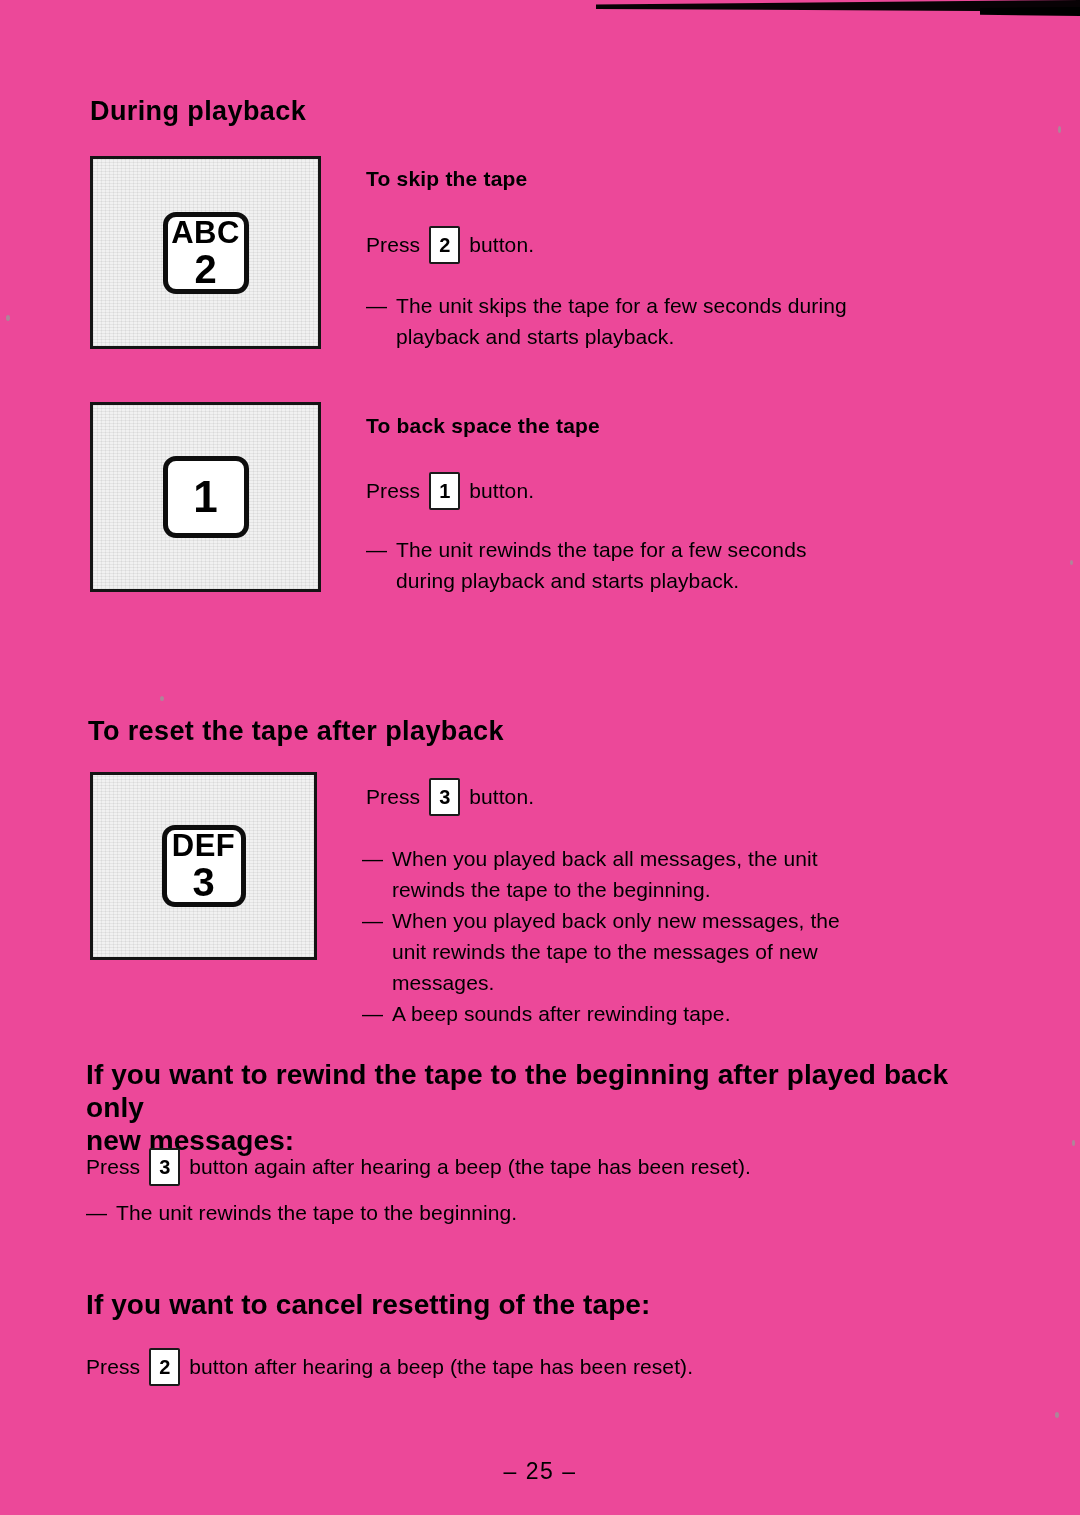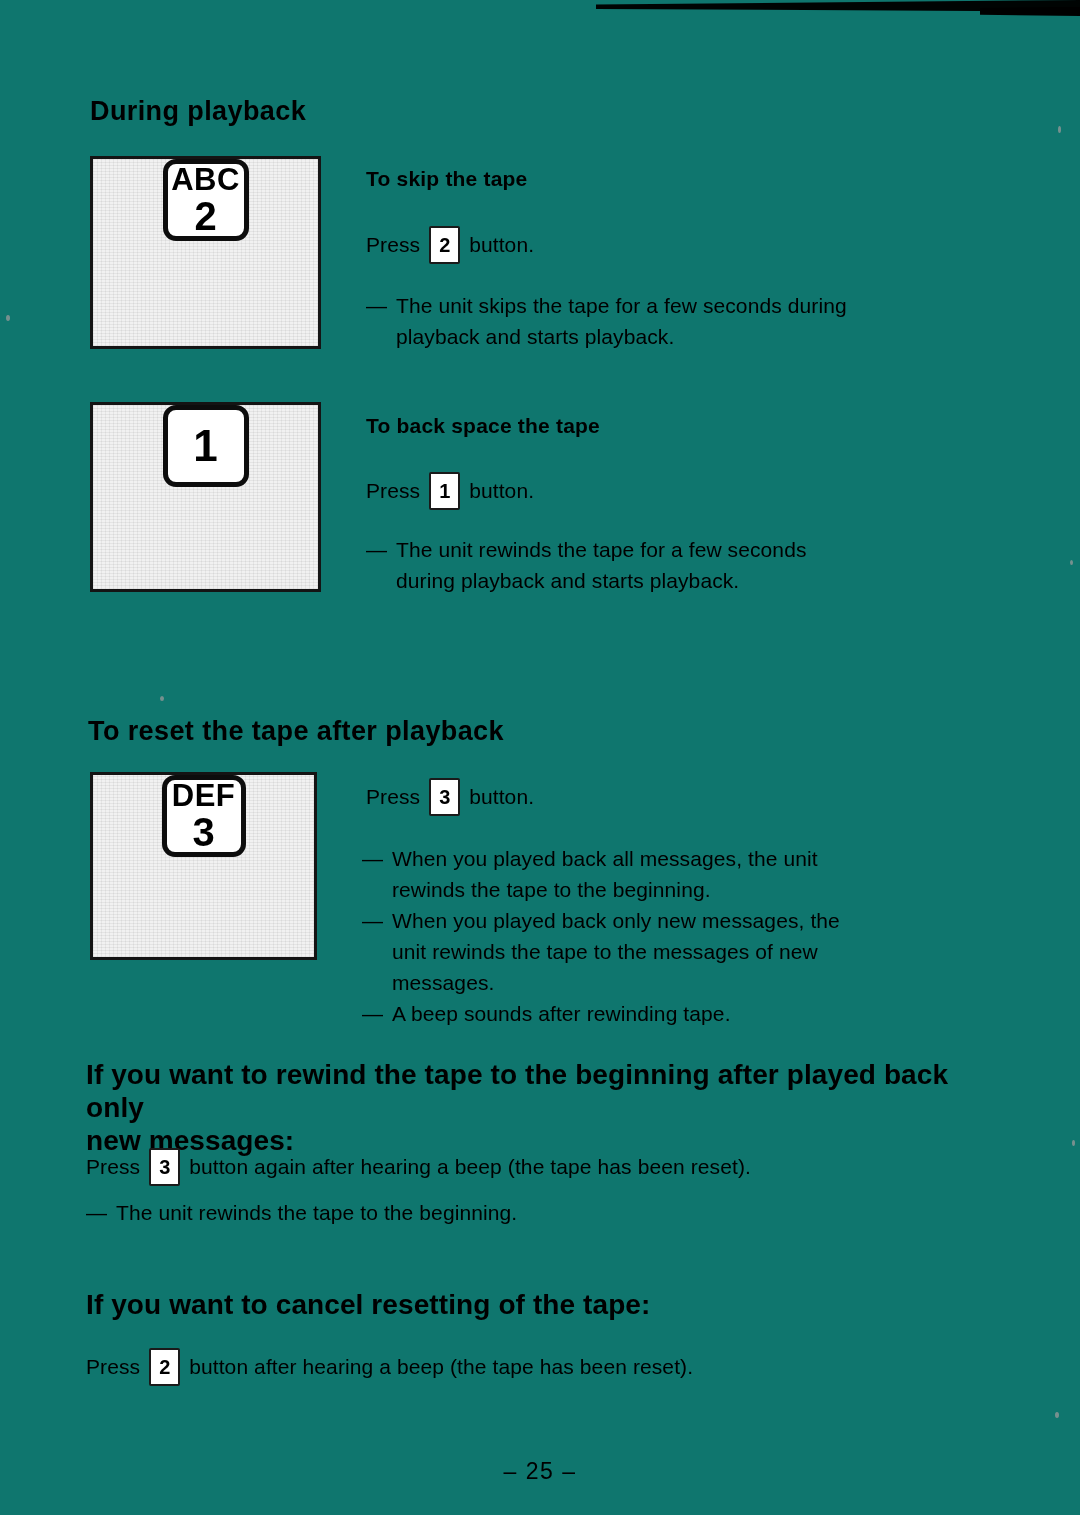--- a/index.html
+++ b/index.html
@@ -9,21 +9,21 @@
     background: #ffffff;
   }
   body {
     font-family: "Liberation Sans", sans-serif;
     color: #000000;
   }
   #page {
     position: relative;
     width: 1080px;
     height: 1515px;
-    background: #0f766e;
+    background: #ec4899;
     overflow: hidden;
   }
 
   
   .scan-streak {
     position: absolute;
     top: 0px;
     left: 596px;
     width: 484px;
     height: 16px;
@@ -115,21 +115,21 @@
 
   
   .illus {
     position: absolute;
     border: 3px solid #141414;
     background:
       repeating-linear-gradient(0deg, rgba(0,0,0,.055) 0px, rgba(0,0,0,.055) 1px, rgba(0,0,0,0) 1px, rgba(0,0,0,0) 3px),
       repeating-linear-gradient(90deg, rgba(0,0,0,.05) 0px, rgba(0,0,0,.05) 1px, rgba(0,0,0,0) 1px, rgba(0,0,0,0) 4px),
       #f1f1f1;
     display: flex;
-    align-items: flex-start;
+    align-items: center;
     justify-content: center;
     box-sizing: border-box;
   }
   .unit-key {
     background: #ffffff;
     border: 5px solid #0d0d0d;
     border-radius: 13px;
     display: flex;
     flex-direction: column;
     align-items: center;

